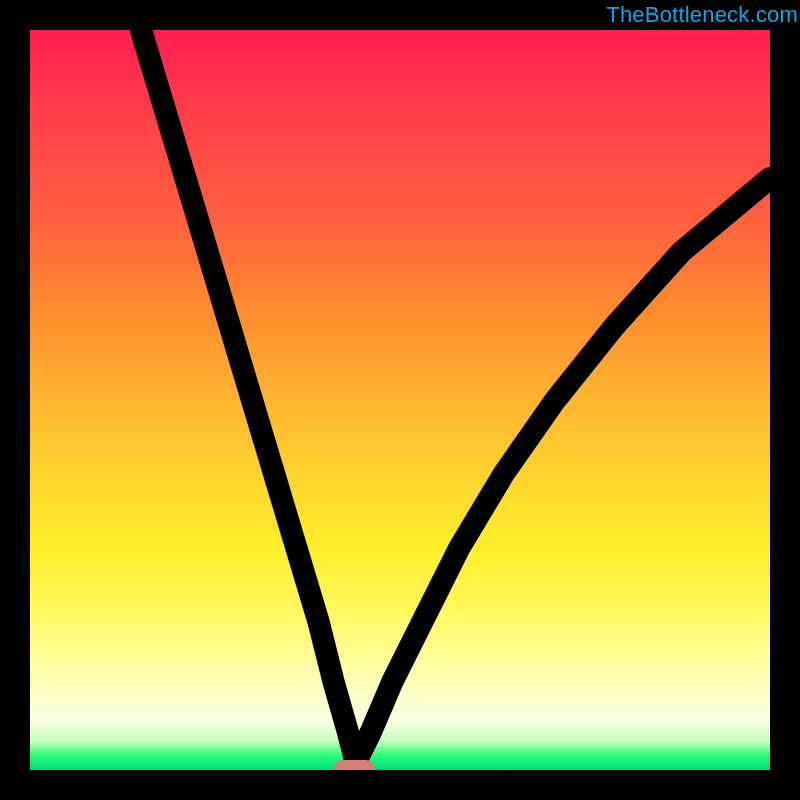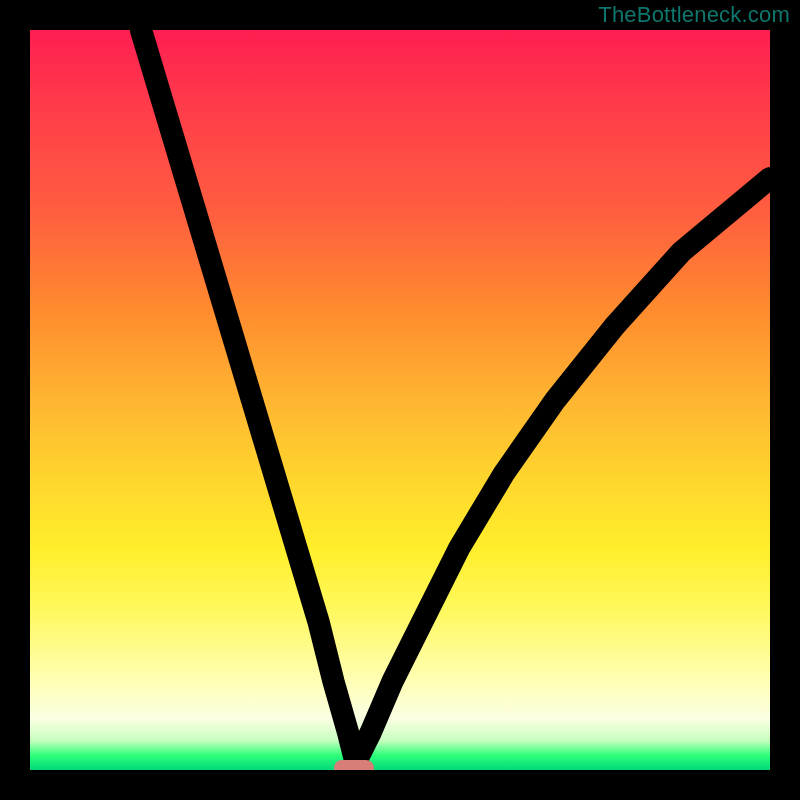--- a/index.html
+++ b/index.html
@@ -53,22 +53,22 @@
   }
   .curve path {
     fill: none;
     stroke: #000;
     stroke-width: 3;
     stroke-linecap: round;
   }
   .attribution {
     position: absolute;
     top: 2px;
-    right: 10px;
-    color: #0f766e;
+    right: 2px;
+    color: #0ea5e9;
     font-size: 22px;
     font-weight: 500;
     letter-spacing: 0.2px;
   }
   .marker {
     position: absolute;
     
     left: 304px;   
     bottom: -6px;
     width: 40px;

